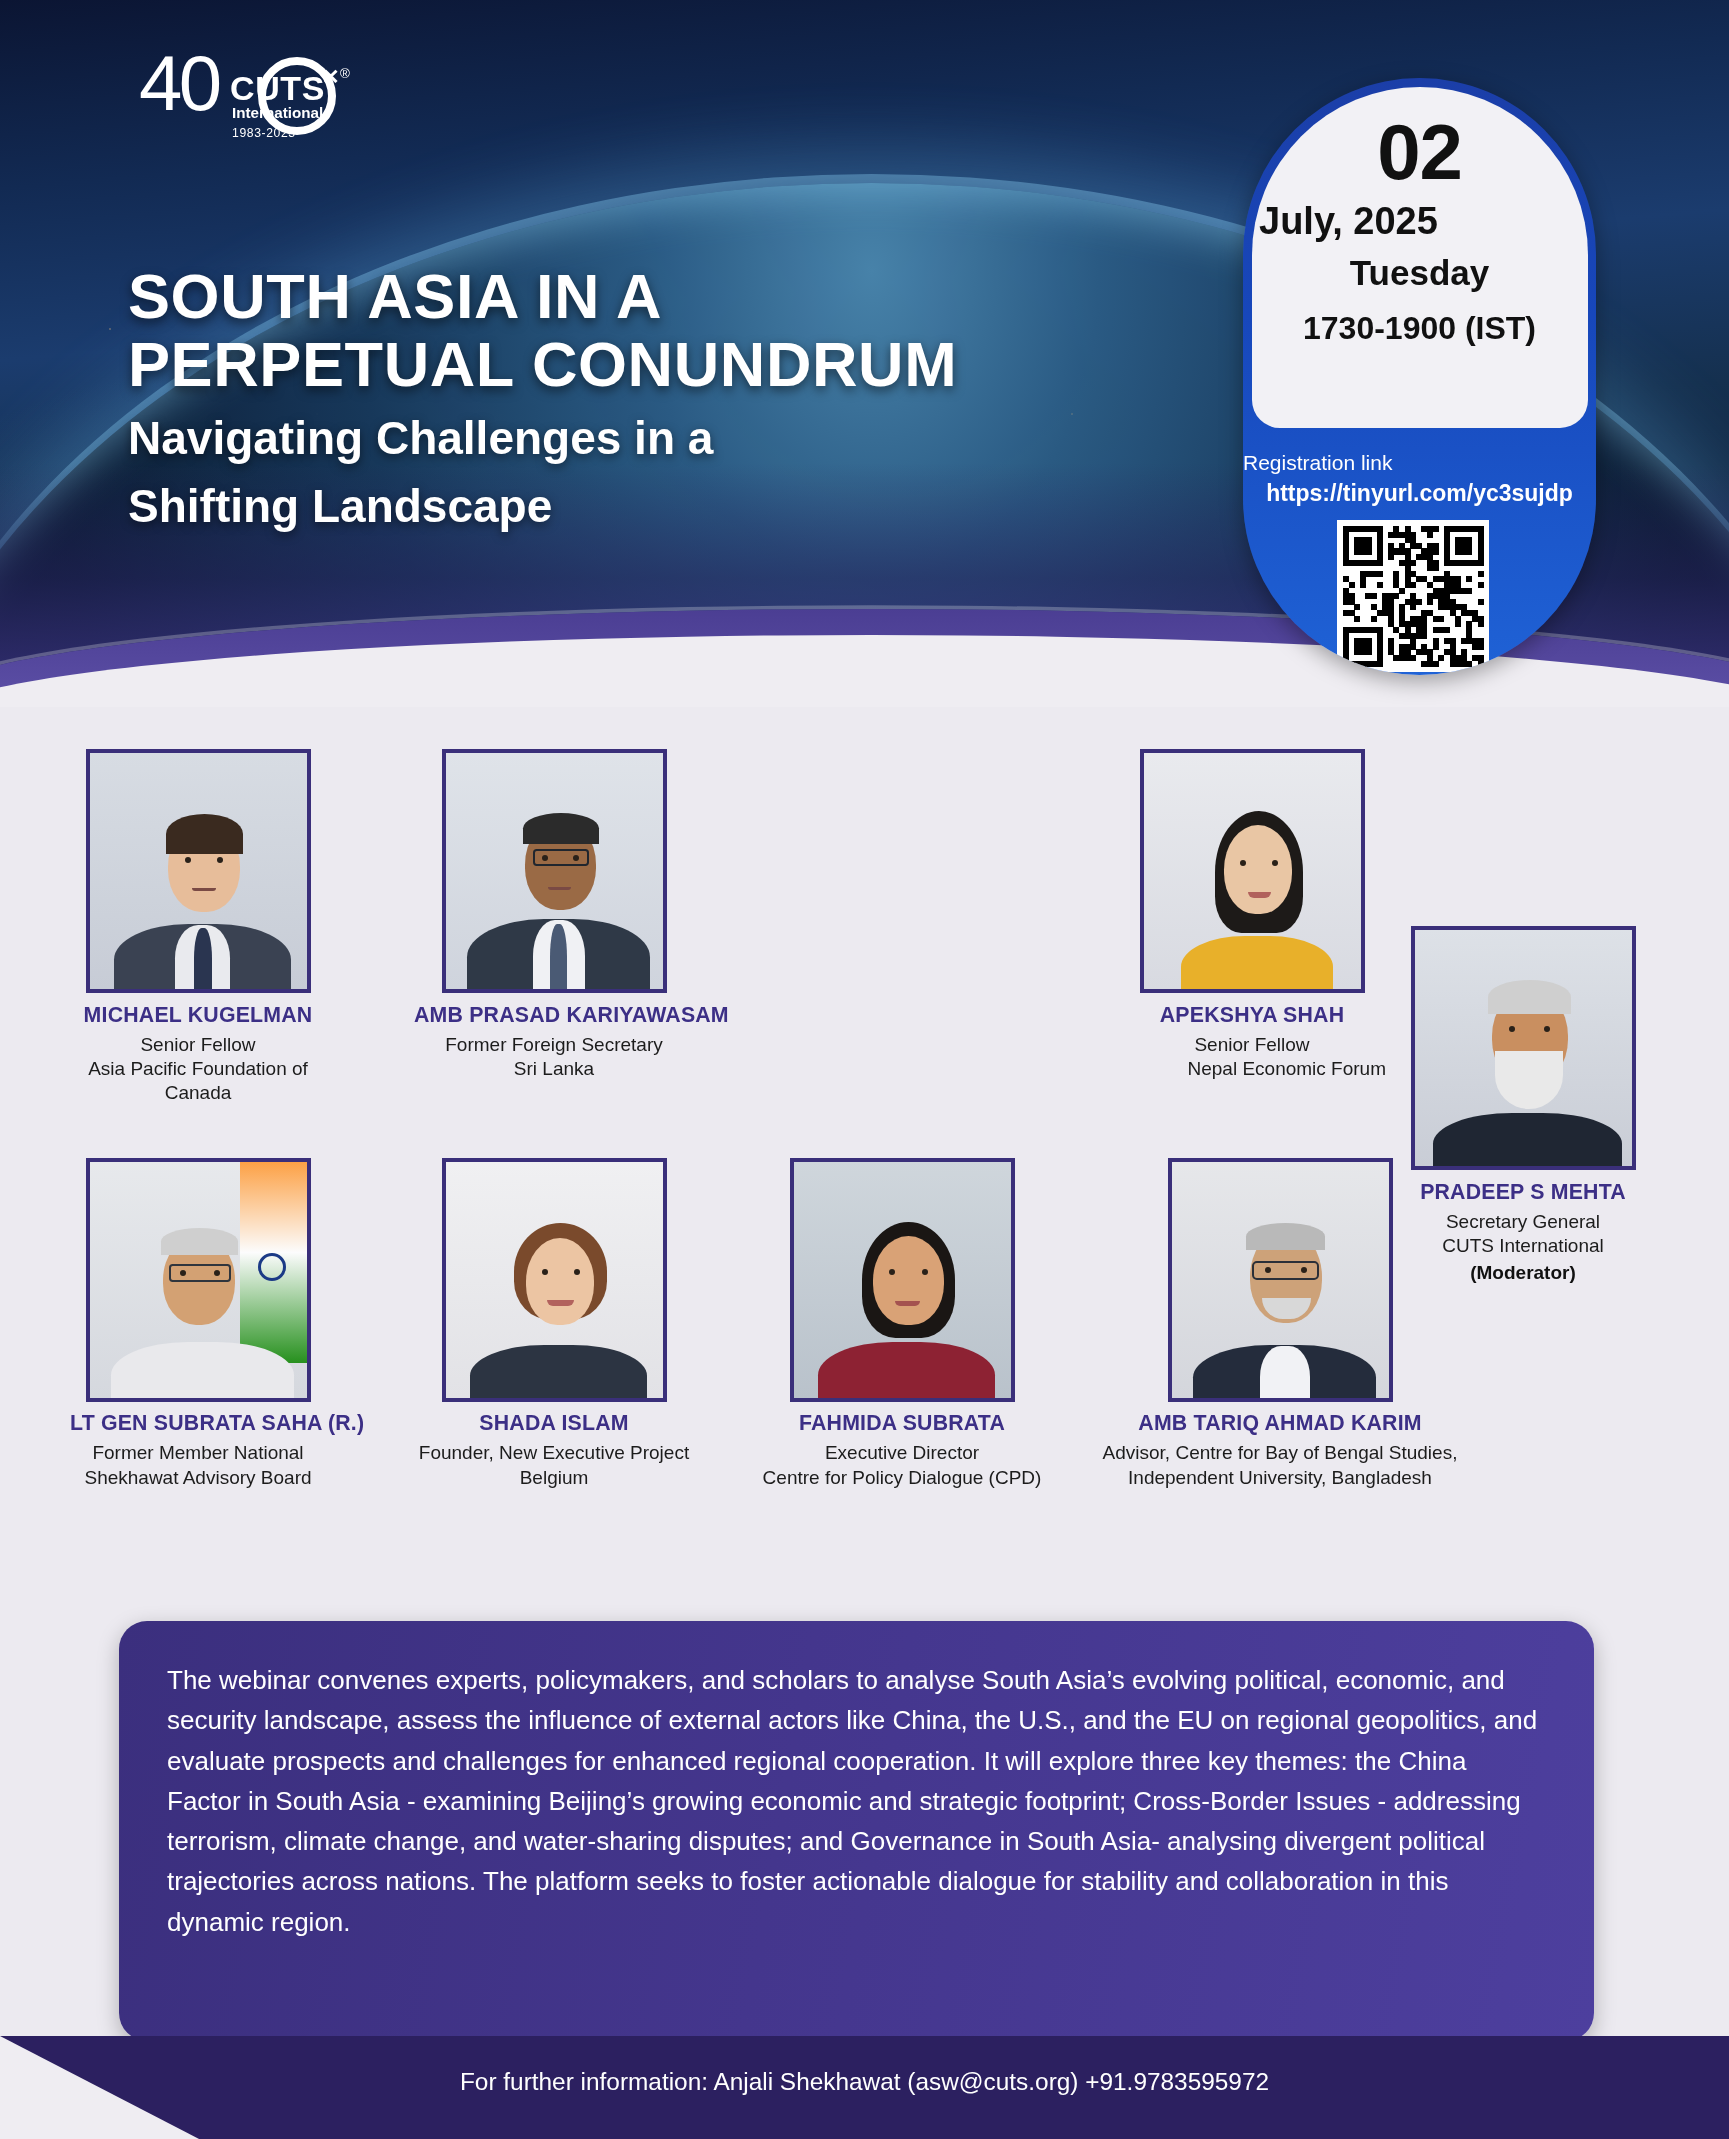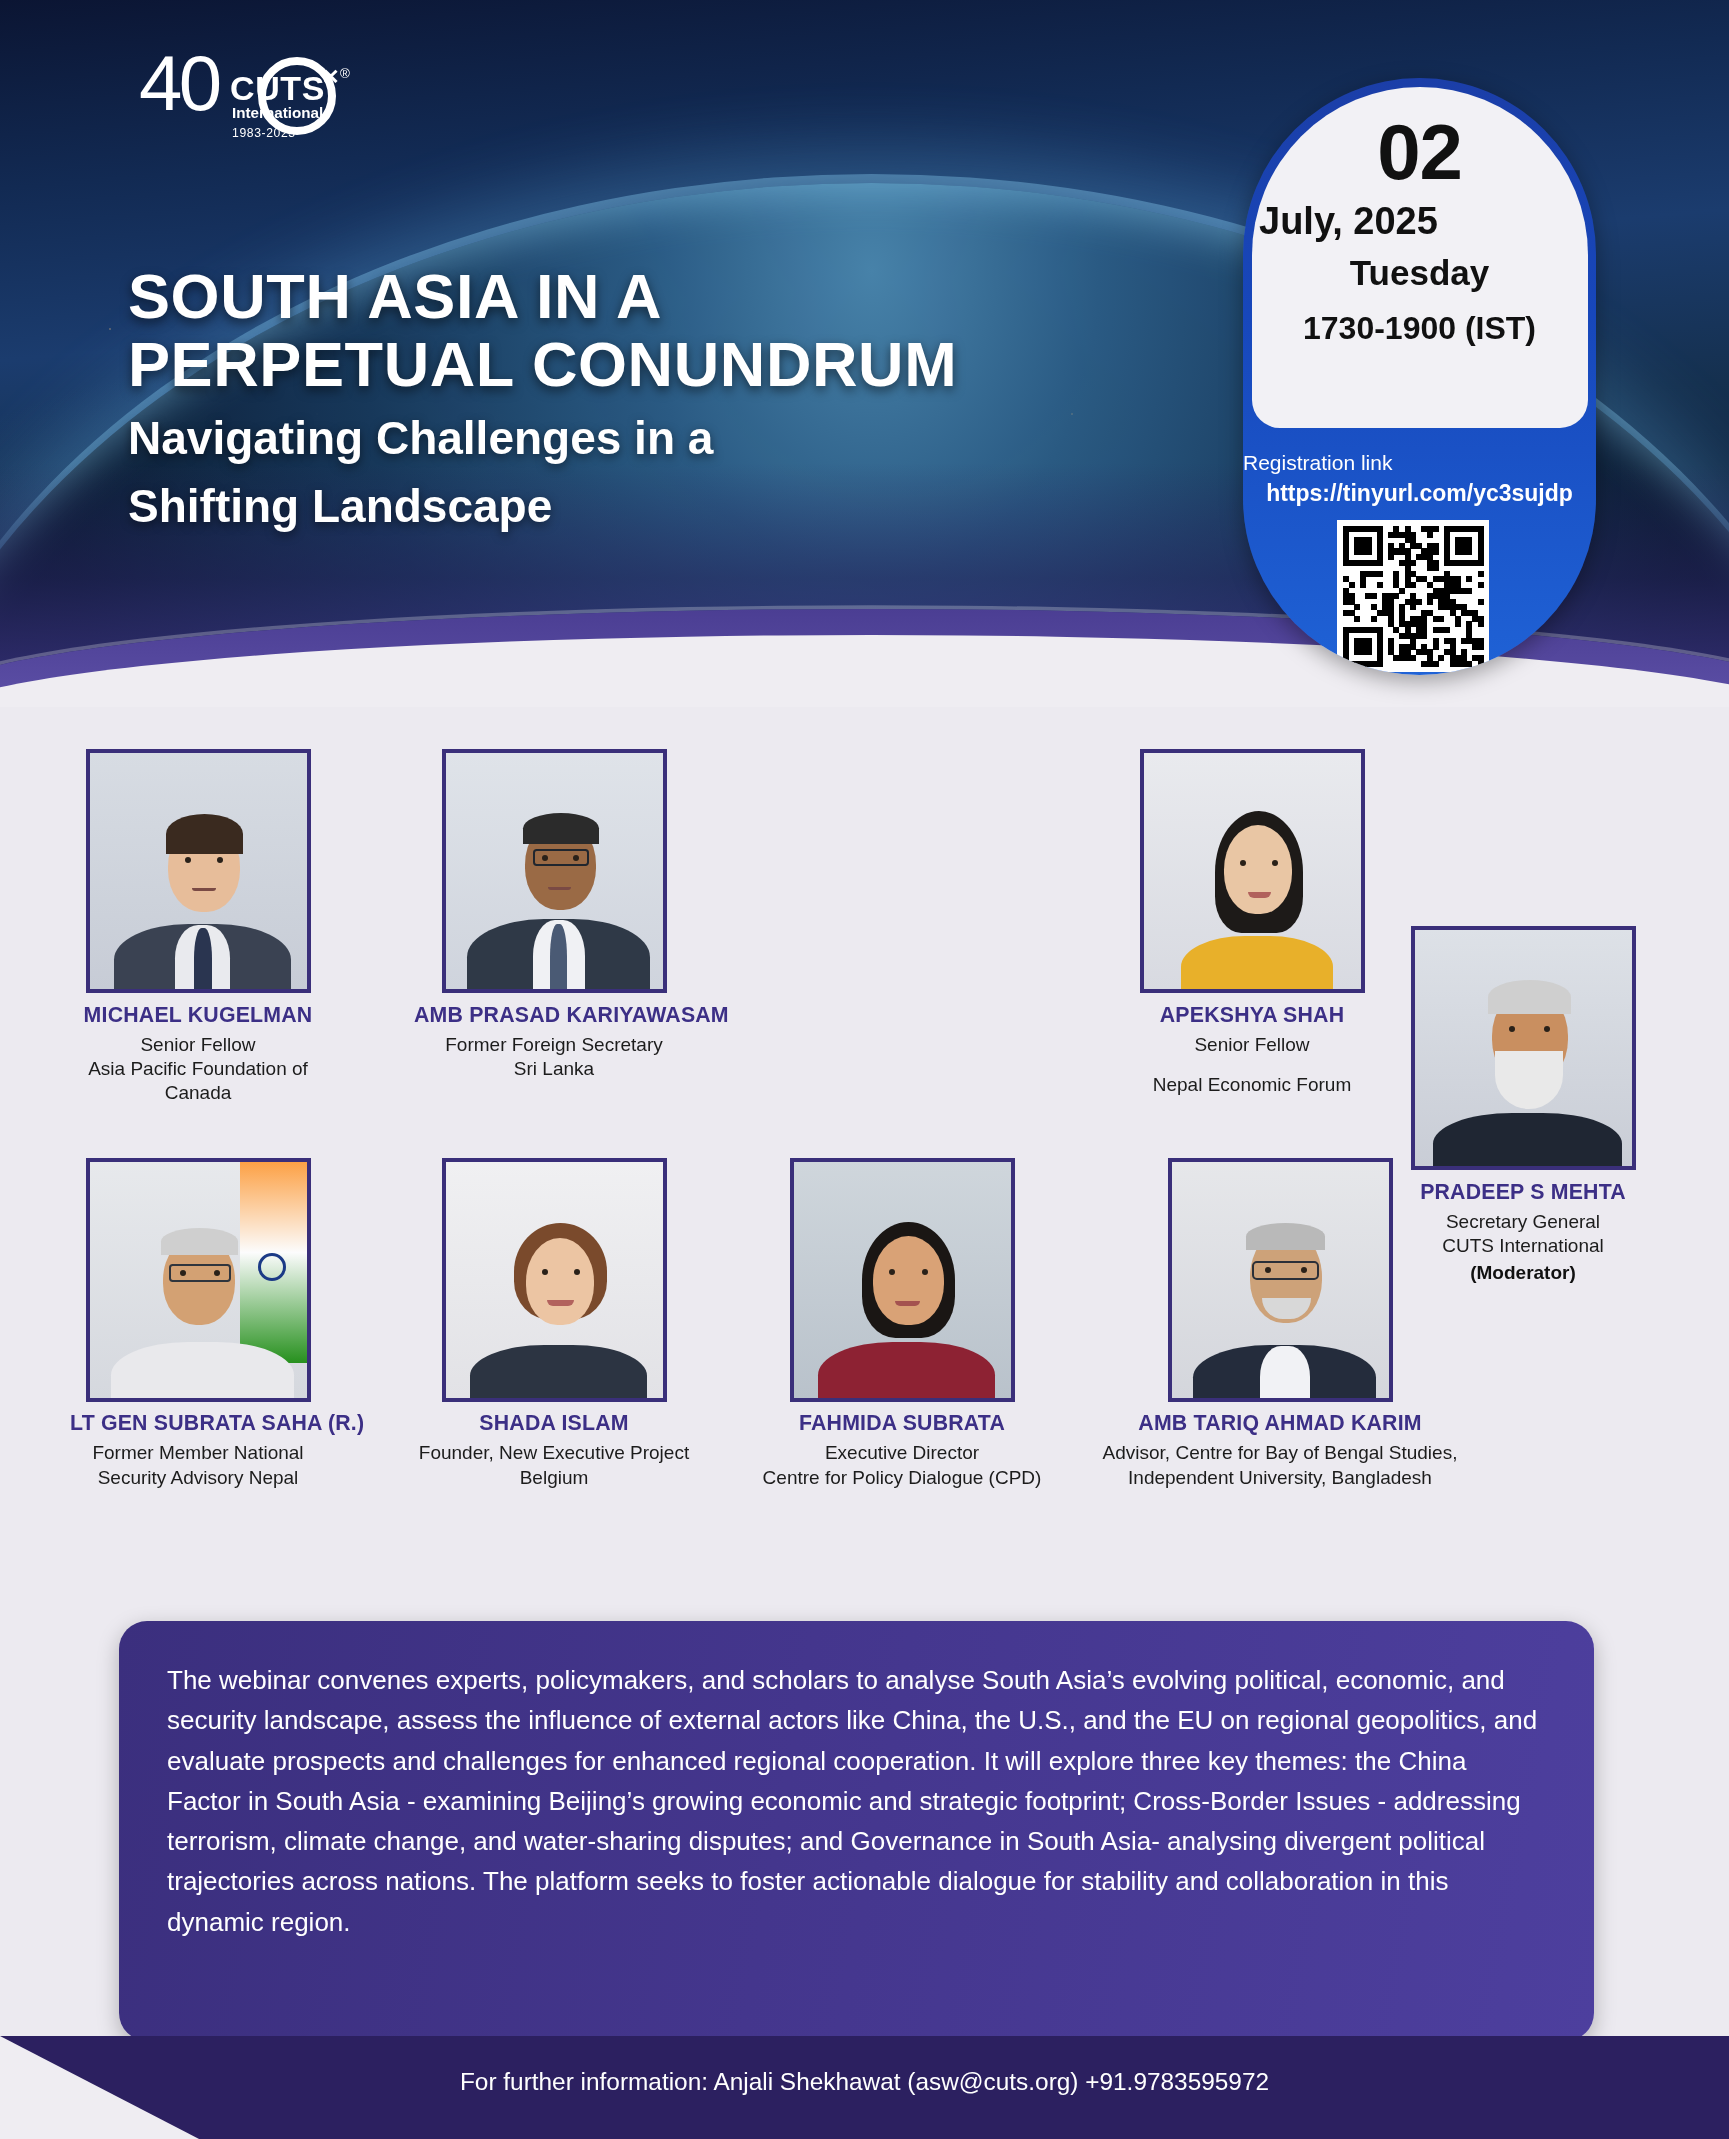--- a/index.html
+++ b/index.html
@@ -607,21 +607,21 @@
         <div class="body" style="left:37px; top:183px; width:152px; height:73px; background:#e8b02a;"></div>
         <div class="head" style="left:80px; top:72px; width:68px; height:89px; background:#e9c6a4;"></div>
         <div class="hair" style="left:71px; top:58px; width:88px; height:122px; background:#1d1a18; border-radius:50% 50% 30% 30%;"></div>
         <div class="head" style="left:80px; top:72px; width:68px; height:89px; background:#e9c6a4;"></div>
         <div class="eye" style="left:96px; top:107px;"></div>
         <div class="eye" style="left:128px; top:107px;"></div>
         <div class="mouth" style="left:104px; top:139px; width:23px; background:#b1615c; height:5.5px;"></div>
       </div>
       <div class="sp-name">APEKSHYA SHAH</div>
       <div class="sp-role">Senior Fellow</div>
-      <div class="sp-role" style="margin-top:16px;">Nepal Economic Forum</div>
+      <div class="sp-role" style="margin-top:0;text-align:right;">Nepal Economic Forum</div>
     </div>
 
     <div class="card" style="left:1395px; top:177px; width:256px;">
       <div class="photo-frame" style="width:225px; height:244px; margin:0 auto;">
         <div class="face-bg" style="background:linear-gradient(180deg,#dde1e7 0%,#c9cdd6 100%);"></div>
         <div class="body" style="left:18.3px; top:183px; width:189px; height:73px; background:#1f2633;"></div>
         <div class="head" style="left:77px; top:58px; width:76px; height:96px; background:#c98f60;"></div>
         <div class="hair" style="left:73px; top:50px; width:83px; height:34px; background:#cfcfcf;"></div>
         <div style="position:absolute;left:80px;top:121px;width:68px;height:58px;background:#e9e9e9;border-radius:0 0 37px 37px;"></div>
         <div class="eye" style="left:94px; top:96px;"></div>
@@ -643,21 +643,21 @@
         <div style="position:absolute;right:21px;top:91px;width:28px;height:28px;border:3px solid #1b3a86;border-radius:50%;"></div>
         <div class="body" style="left:21px; top:180px; width:183px; height:79px; background:#e9e9ec;"></div>
         <div class="head" style="left:73px; top:73px; width:72px; height:90px; background:#d3a173;"></div>
         <div class="hair" style="left:71px; top:66px; width:77px; height:27px; background:#cfcfcf;"></div>
         <div style="position:absolute;left:79px;top:102px;width:62px;height:18.3px;border:2.4px solid #30353d;border-radius:3.7px;"></div>
         <div class="eye" style="left:90px; top:108px;"></div>
         <div class="eye" style="left:124px; top:108px;"></div>
       </div>
       <div class="sp-name">LT GEN SUBRATA SAHA (R.)</div>
       <div class="sp-role">Former Member National</div>
-      <div class="sp-role" style="margin-top:0;">Security Advisory Nepal</div>
+      <div class="sp-role" style="margin-top:0;">Shekhawat Advisory Board</div>
     </div>
 
     <div class="card" style="left:414px; top:0; width:280px;">
       <div class="photo-frame" style="width:225px; height:244px; margin:0 auto;">
         <div class="face-bg" style="background:linear-gradient(180deg,#f0f0f2 0%,#e2e2e6 100%);"></div>
         <div class="body" style="left:24.4px; top:183px; width:177px; height:73px; background:#2c3442;"></div>
         <div class="head" style="left:80px; top:73px; width:68px; height:89px; background:#ecc5a3;"></div>
         <div class="hair" style="left:68px; top:61px; width:93px; height:97px; background:#7a4a2c; border-radius:50% 50% 40% 40%;"></div>
         <div class="head" style="left:80px; top:76px; width:68px; height:87px; background:#ecc5a3;"></div>
         <div class="eye" style="left:96px; top:107px;"></div>

